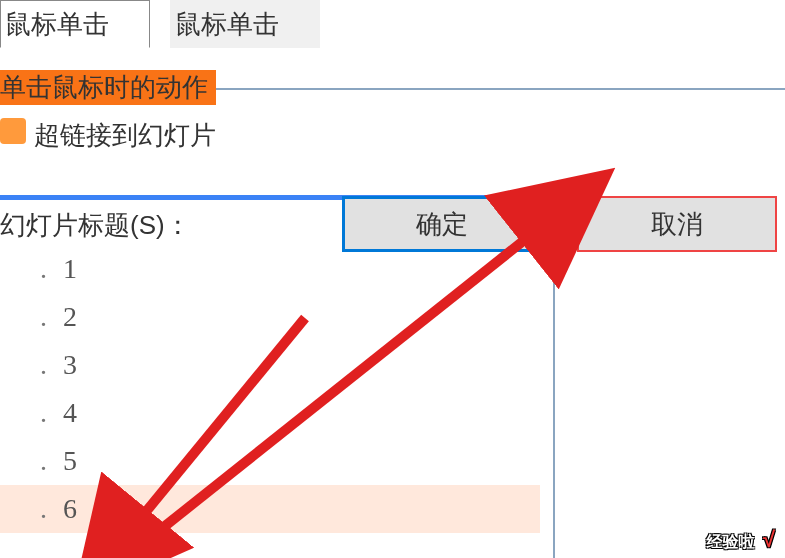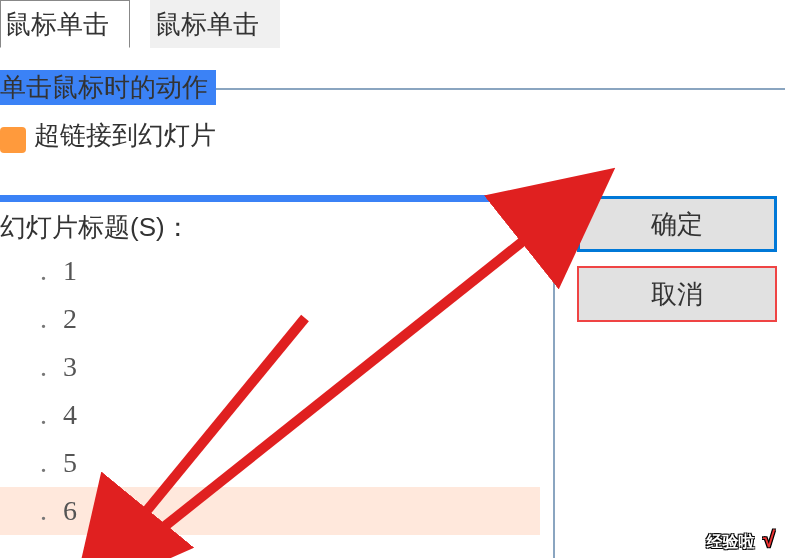--- a/index.html
+++ b/index.html
@@ -11,21 +11,21 @@
     height: 558px;
     background: #fff;
     position: relative;
     overflow: hidden;
   }
   .tabs {
     display: flex;
     height: 48px;
   }
   .tab {
-    padding: 6px 20px 6px 4px;
+    padding: 6px 40px 6px 4px;
     border: 1px solid transparent;
     background: #f0f0f0;
     color: #333;
     cursor: pointer;
     display: flex;
     align-items: center;
   }
   .tab.active {
     background: #fff;
     border: 1px solid #888;
@@ -37,53 +37,53 @@
     margin-left: 20px;
   }
   .fieldset {
     position: relative;
     margin-top: 24px;
   }
   .fieldset-label {
     position: absolute;
     top: -18px;
     left: 0;
-    background: #3b82f6;
+    background: #f97316;
     padding-right: 8px;
     color: #333;
   }
   .fieldset-line {
     border-top: 2px solid #8aa5c0;
     margin-left: 0;
     margin-right: 0;
   }
   .dialog-title {
     display: flex;
-    align-items: flex-end;
+    align-items: flex-start;
     margin-top: 28px;
     gap: 8px;
   }
   .icon-link {
     width: 26px;
     height: 26px;
     background: #ff9a3c;
     border-radius: 4px;
     display: inline-block;
   }
   .list-label {
     margin-top: 42px;
     color: #333;
   }
   .buttons {
     position: absolute;
     right: 8px;
     top: 196px;
     display: flex;
-    flex-direction: column;
-    gap: 14px;
+    flex-direction: row;
+    gap: 35px;
   }
   .btn {
     width: 200px;
     height: 56px;
     background: #e1e1e1;
     border: 2px solid #ef4444;
     font-size: 26px;
     color: #333;
     cursor: pointer;
     text-align: center;
@@ -104,21 +104,21 @@
   }
   .slide-item.selected {
     background: #ffe8dc;
   }
   .list-container {
     position: absolute;
     left: 0;
     top: 195px;
     right: 230px;
     bottom: 0;
-    border-top: 7px solid #3b82f6;
+    border-top: 5px solid #3b82f6;
     border-right: 2px solid #8aa5c0;
   }
   .arrows {
     position: absolute;
     left: 0; top: 0; width: 785px; height: 558px;
     pointer-events: none;
   }
   .watermark {
     position: absolute;
     right: 10px;

